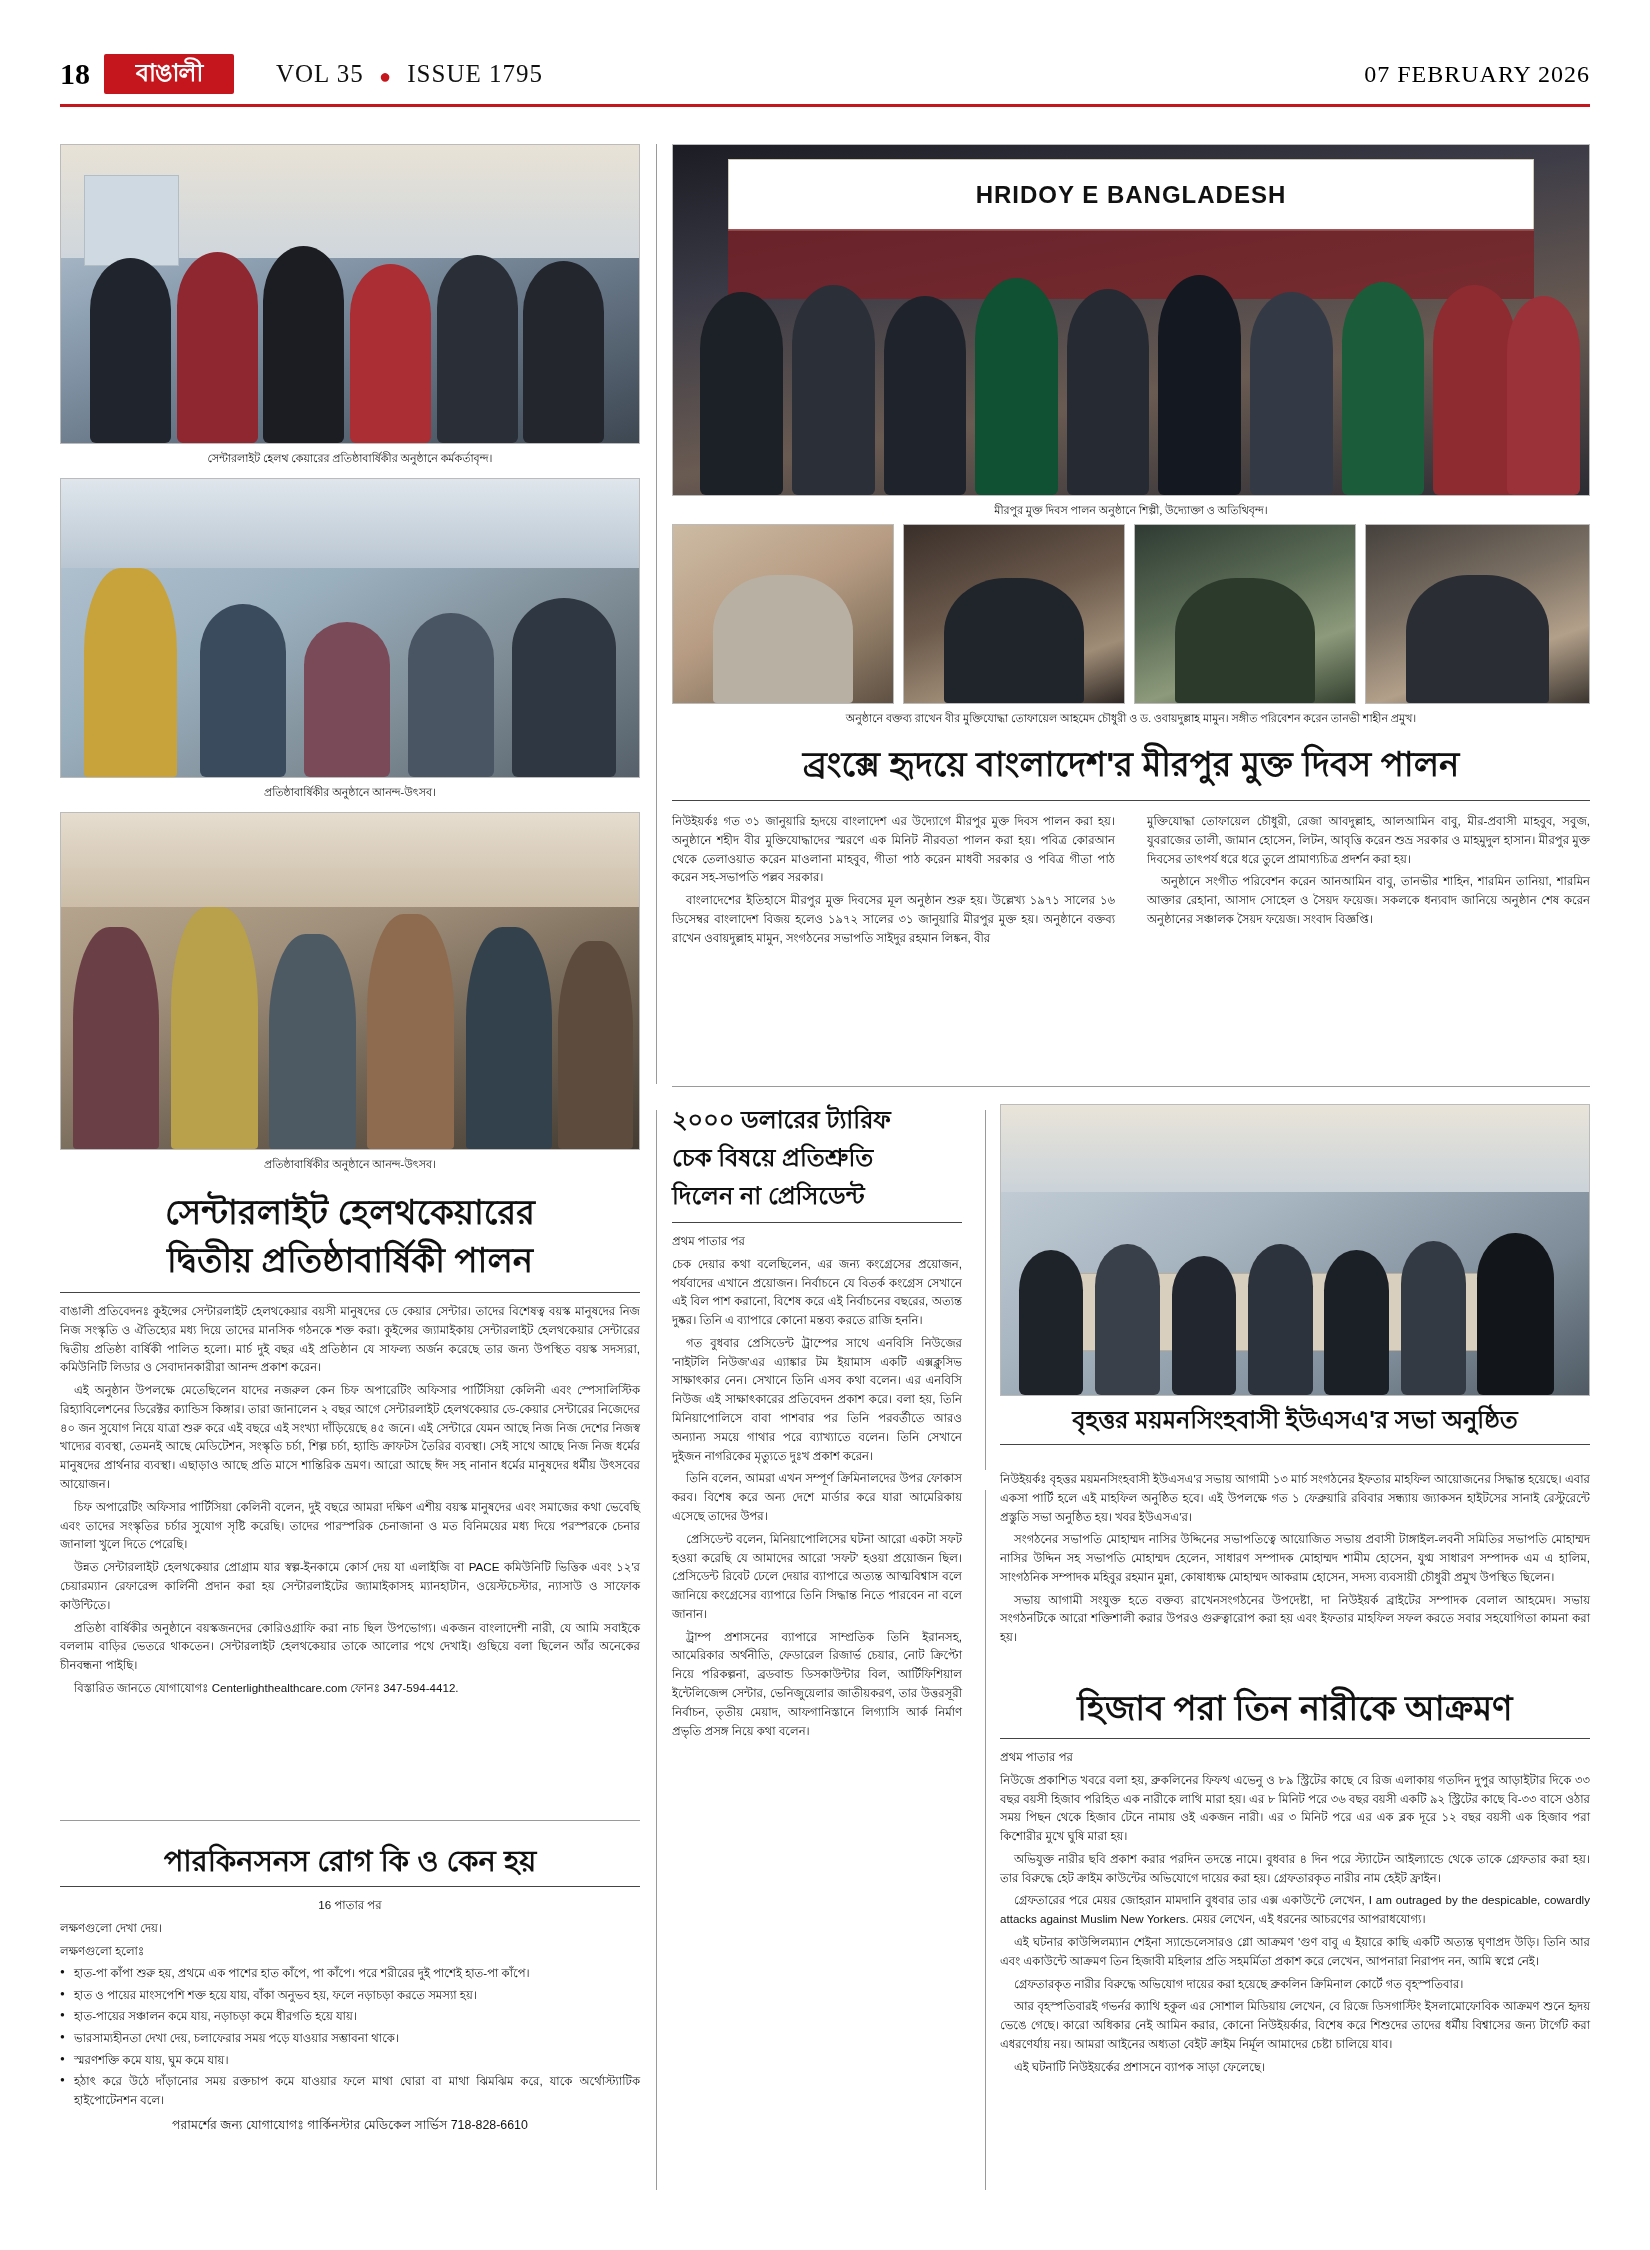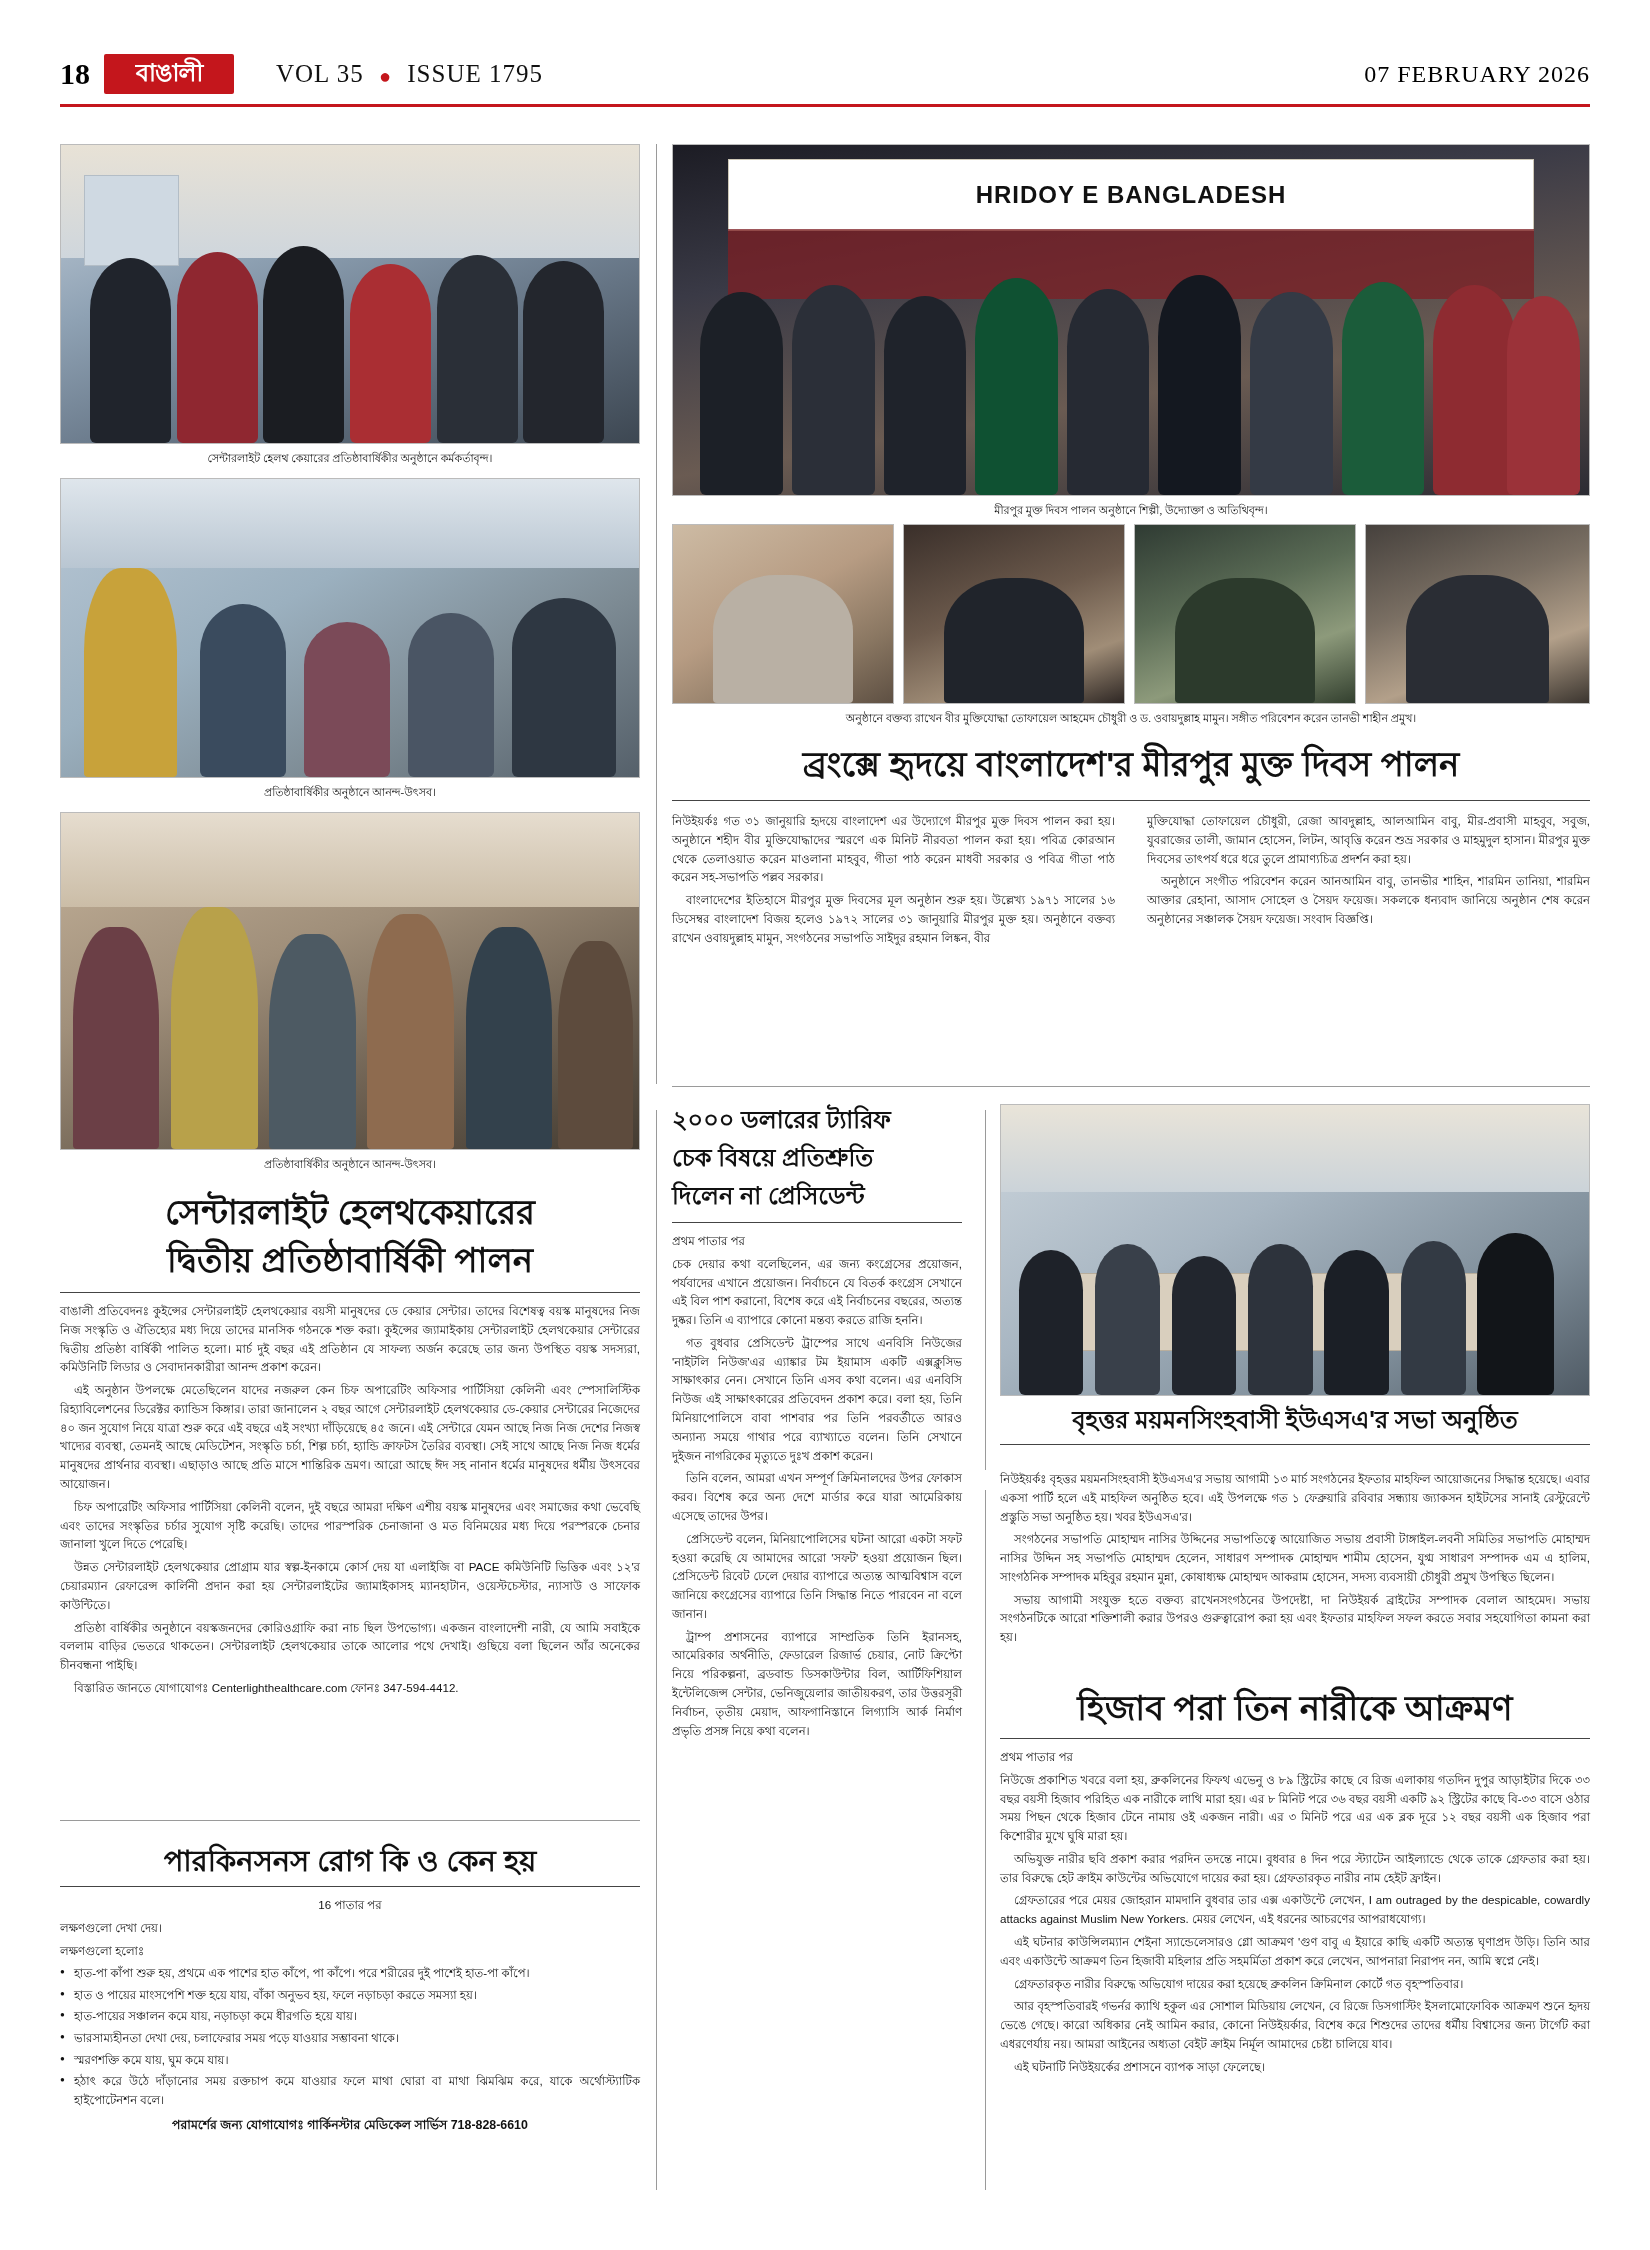--- a/index.html
+++ b/index.html
@@ -46,21 +46,21 @@
   .hl-sm{font-size:24px;}
 
   
   .body{font-family:"Liberation Sans",sans-serif;font-size:11.6px;line-height:1.62;text-align:justify;color:#111;}
   .body p{margin:0 0 4px 0;text-indent:14px;}
   .body p.noind{text-indent:0;}
   .bullets{margin:0;padding:0;list-style:none;}
   .bullets li{position:relative;padding-left:14px;margin-bottom:3px;font-family:"Liberation Sans",sans-serif;font-size:11.6px;line-height:1.6;}
   .bullets li:before{content:"●";position:absolute;left:0;top:0;font-size:8px;line-height:1.9;}
   .center{text-align:center;}
-  .bold{font-weight:bold;}
+  .bold{font-weight:normal;}
   .vline{position:absolute;width:1px;background:#9a9a9a;}
   .hline{position:absolute;height:1px;background:#9a9a9a;}
 </style>
 </head>
 <body>
 
 <div class="page">
 
   <div class="masthead">
     <div class="pageno">18</div>

